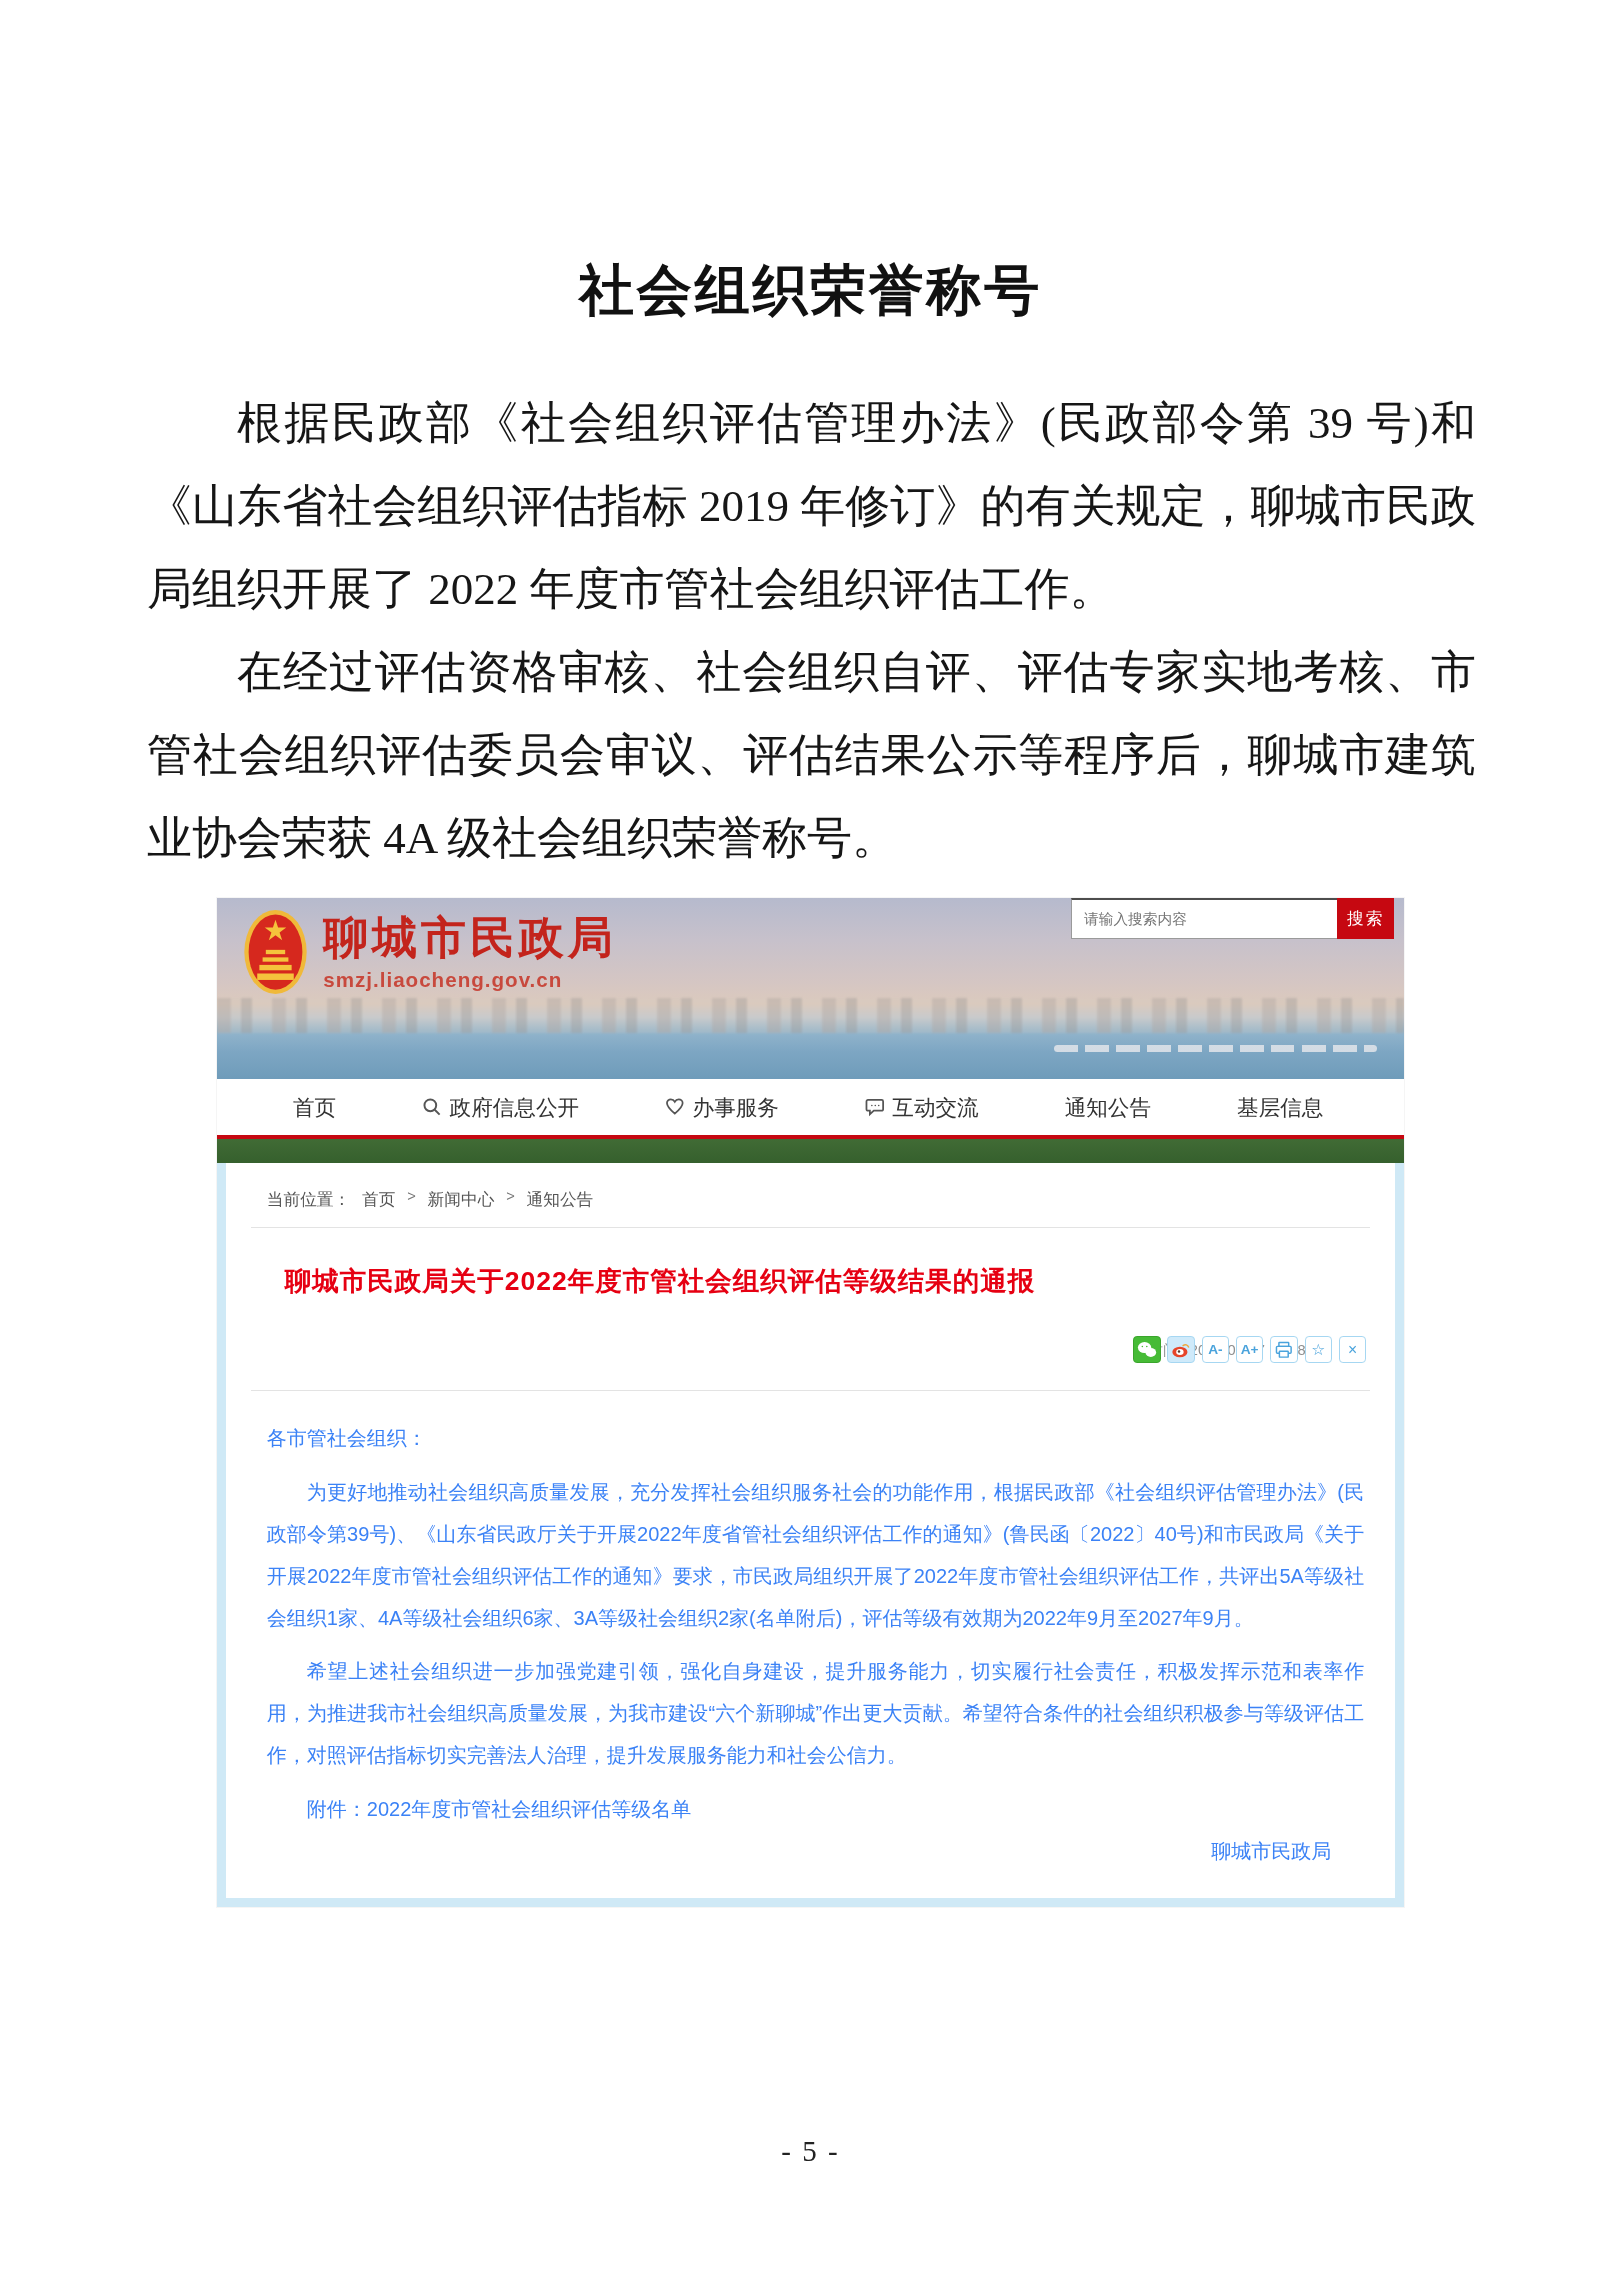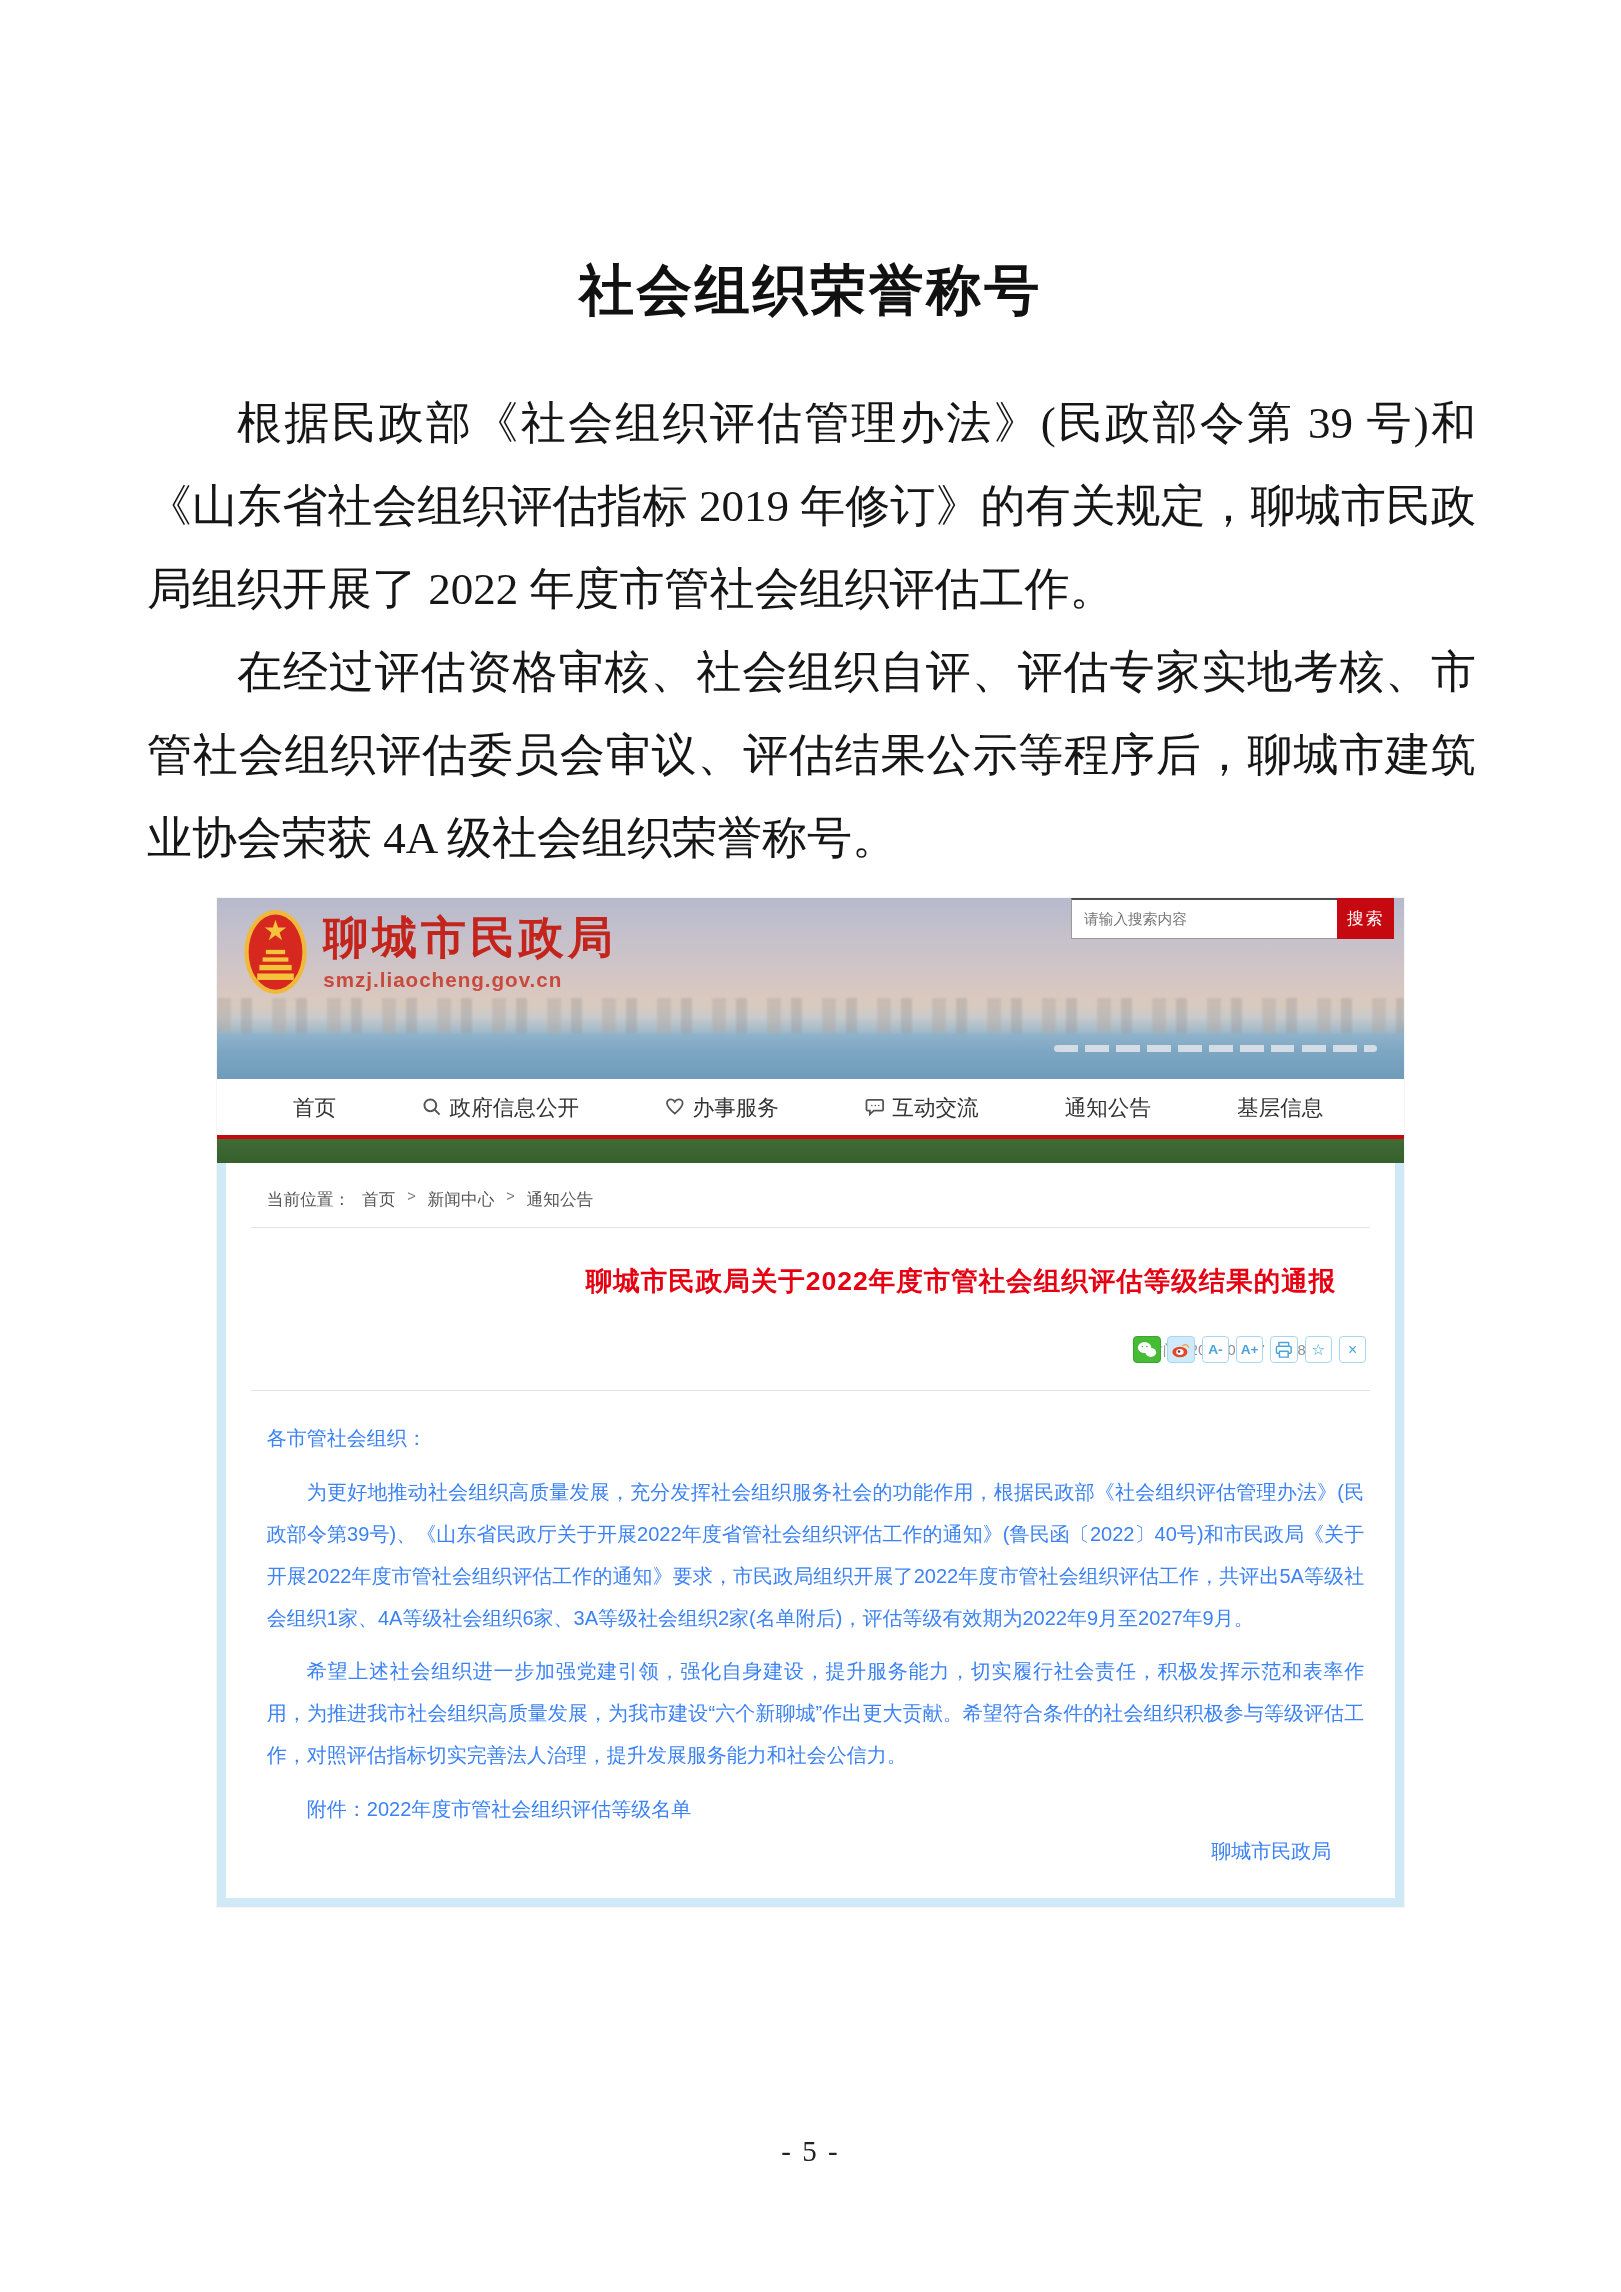--- a/index.html
+++ b/index.html
@@ -109,21 +109,21 @@
   .content{background:#cfe9f6;padding:0 8.8px 9.8px 8.8px;}
   .content-inner{background:#fff;padding:13.7px 0 23.5px 0;}
   .crumb{
     font-size:16.7px;color:#555;
     padding:11.8px 0 15.7px 41px;display:flex;gap:11.8px;
   }
   .crumb .sep{color:#777;font-size:14.7px;}
   .crumb a{color:#555;text-decoration:none;cursor:pointer;}
   .rule{border-top:1px solid #e3e3e3;margin:0 25.5px;}
   .art-title{
-    font-size:26.5px;font-weight:bold;text-align:right;
+    font-size:26.5px;font-weight:bold;text-align:left;
     color:var(--article-title-red,#e60012);
     margin:35px 59px 0 59px;letter-spacing:1px;
   }
   .meta{position:relative;margin-top:37px;height:29px;}
   .meta .time{
     text-align:right;font-size:14.7px;color:#8f8f8f;line-height:29px;
     transform:translateX(-69px);
   }
   .share{position:absolute;right:29px;top:0;display:flex;gap:6.9px;}
   .sicon{

